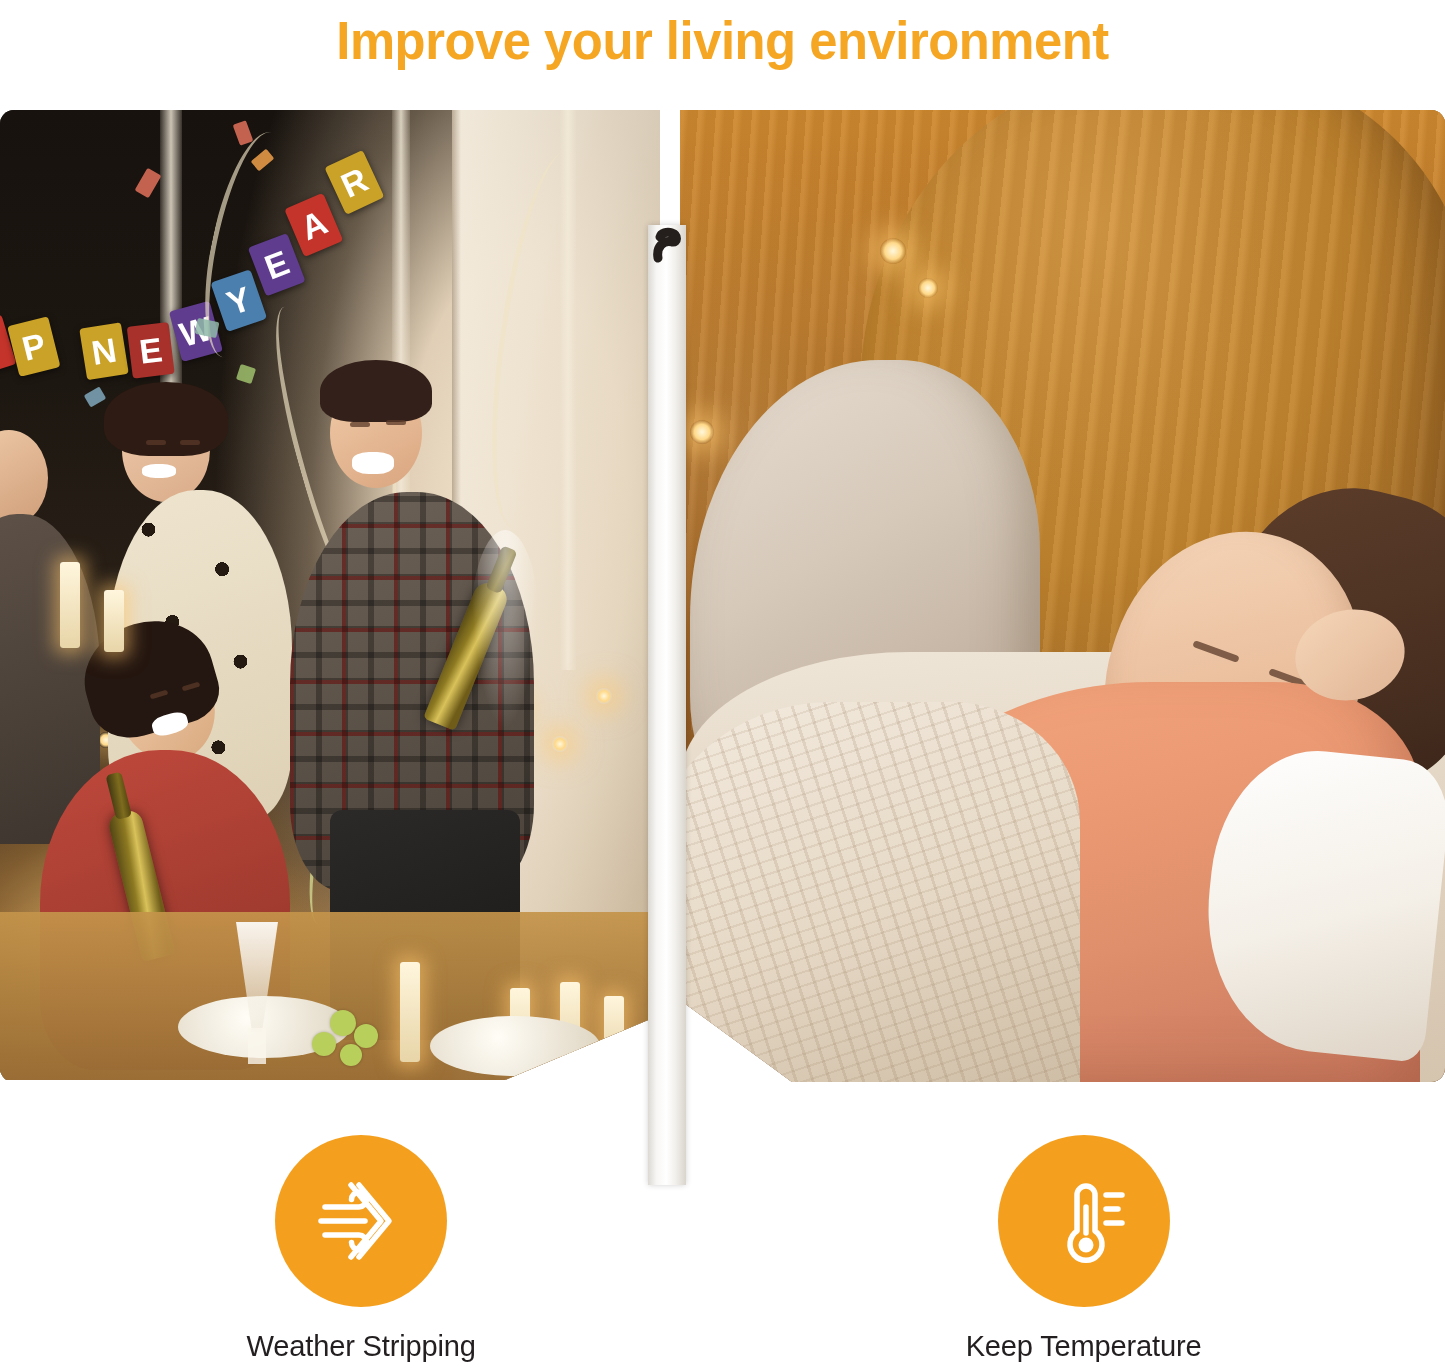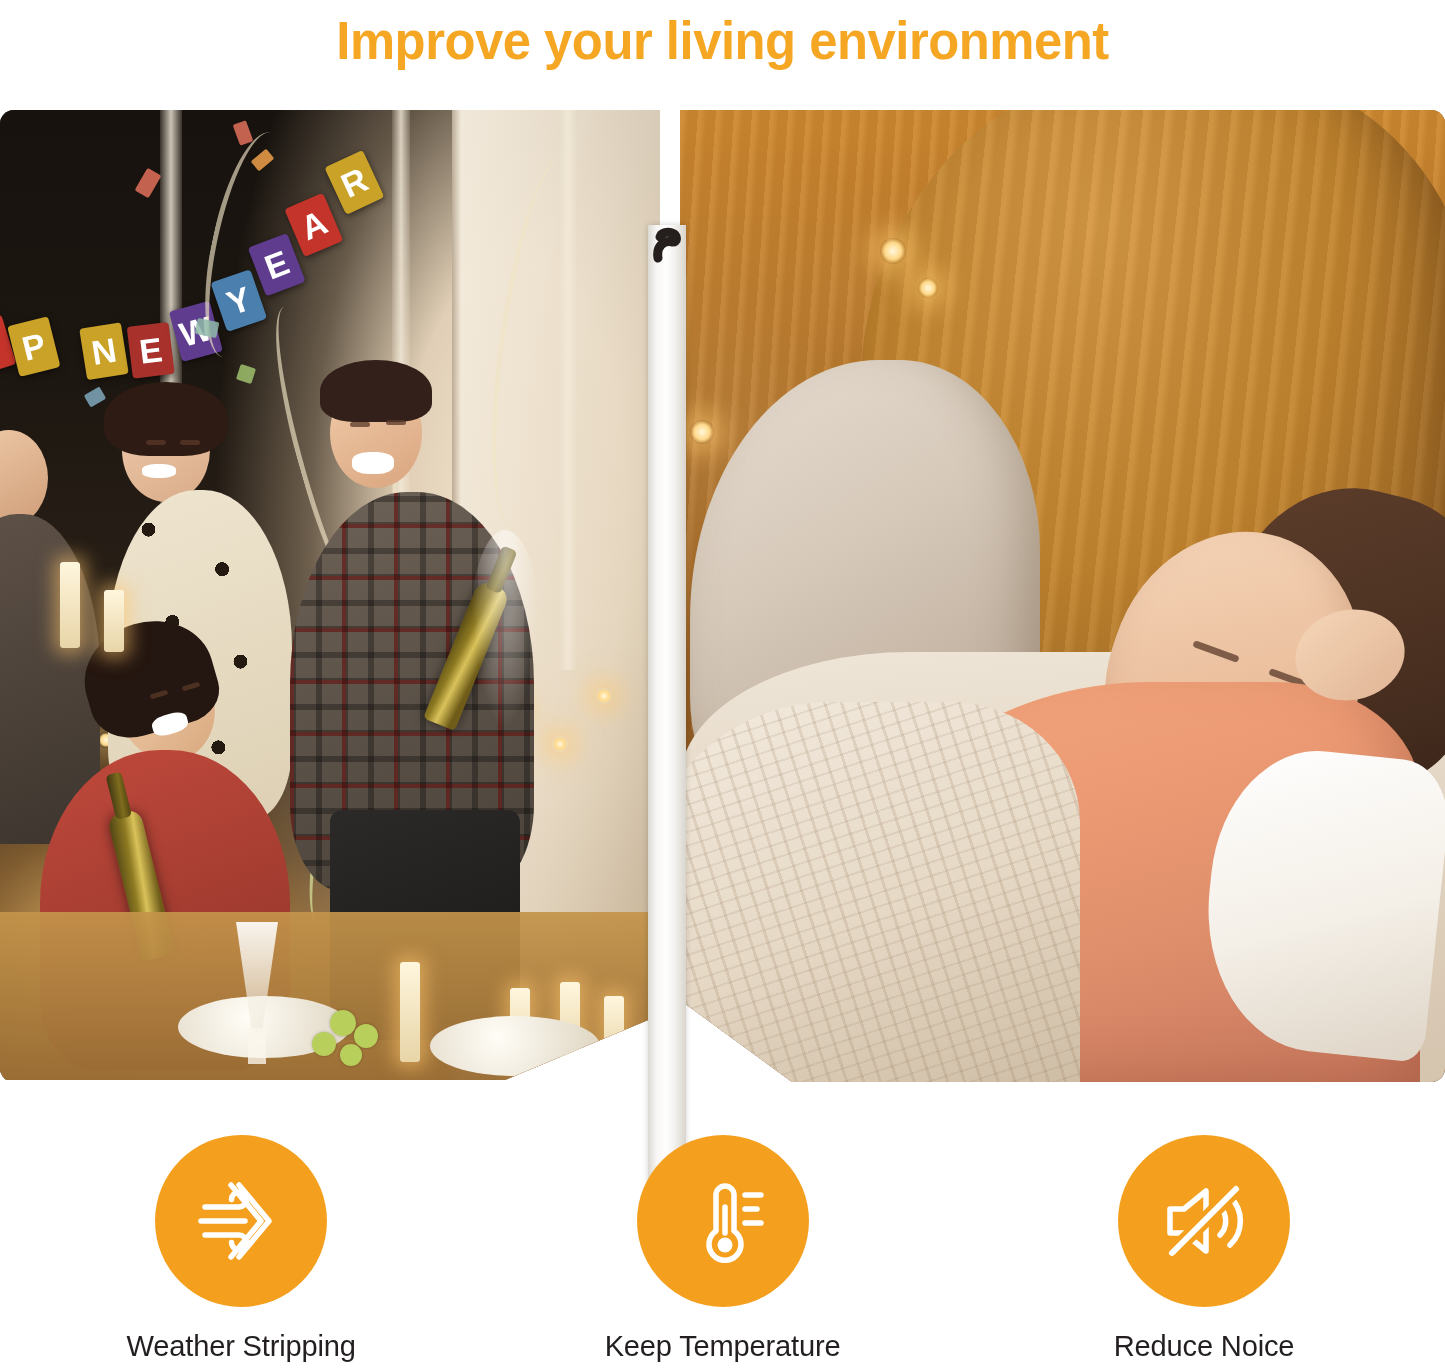--- a/index.html
+++ b/index.html
@@ -435,29 +435,15 @@
             <path d="M74 26 H90"></path>
             <path d="M74 40 H86"></path>
             <path d="M74 54 H90"></path>
           </g>
         </svg>
       </div>
       <div class="feature-label">Keep Temperature</div>
     </div>
 
 
-    <div class="feature">
-      <div class="circle">
-        <svg width="104" height="104" viewBox="0 0 104 104" aria-hidden="true">
-          <g fill="none" stroke="#ffffff" stroke-width="5.5" stroke-linecap="round" stroke-linejoin="round">
-            <path d="M18 40 H32 L54 22 V82 L32 64 H18 Z"></path>
-            <path d="M68 38 a20 20 0 0 1 0 28"></path>
-            <path d="M78 28 a33 33 0 0 1 0 48"></path>
-          </g>
-          <path d="M20 84 L84 20" fill="none" stroke="#F4A01E" stroke-width="15" stroke-linecap="round"></path>
-          <path d="M20 84 L84 20" fill="none" stroke="#ffffff" stroke-width="6" stroke-linecap="round"></path>
-        </svg>
-      </div>
-      <div class="feature-label">Reduce Noice</div>
-    </div>
 
   </div>
 </div>
 
 </body></html>

